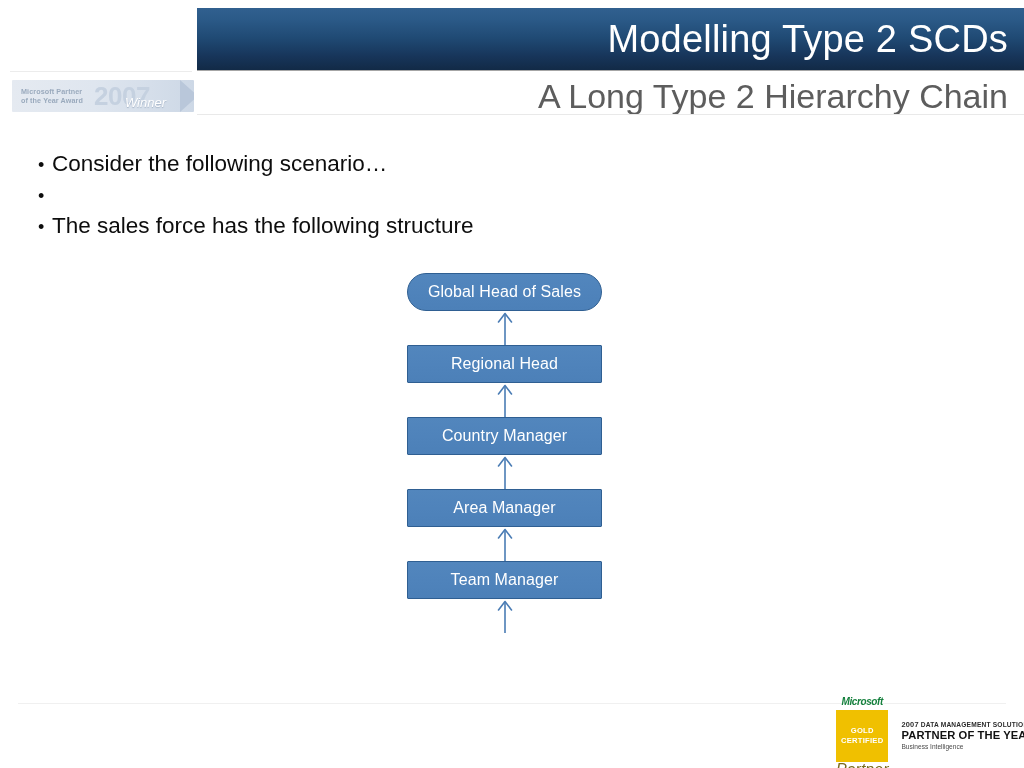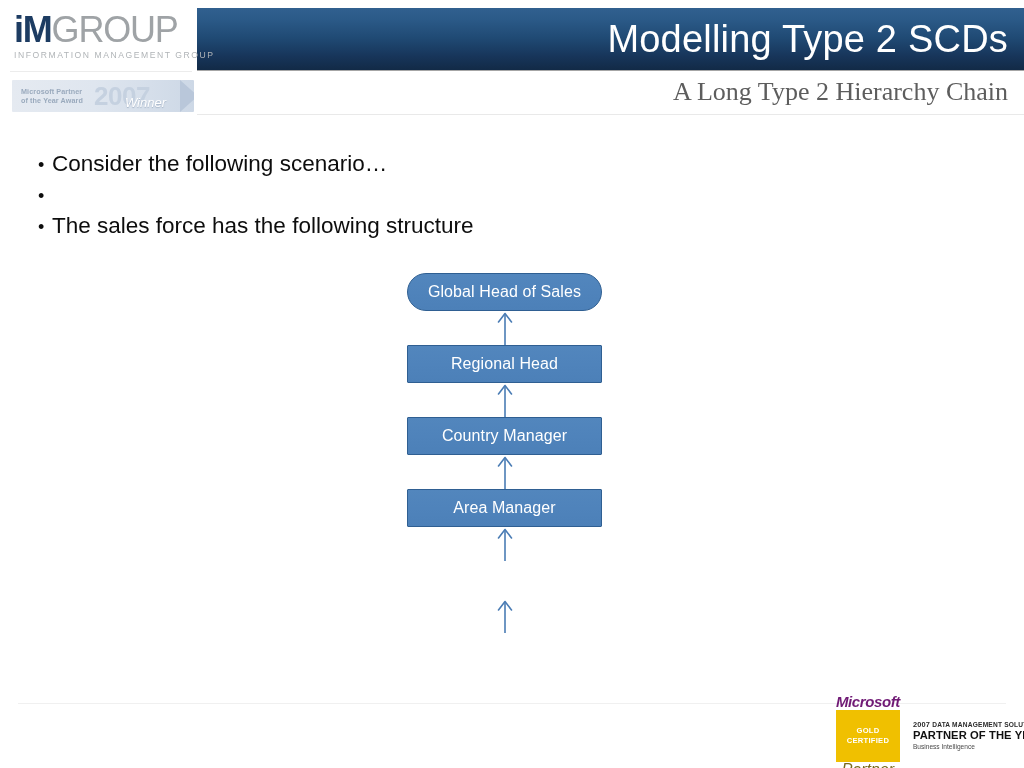--- a/index.html
+++ b/index.html
@@ -45,25 +45,24 @@
     font-weight: 400;
     letter-spacing: 0.2px;
     white-space: nowrap;
     line-height: 1;
   }
   #header-subtitle {
     position: absolute;
     right: 16px;
     top: 78px;
     color: #5d5d5d;
-    font-size: 26px;
+    font-size: 34px;
     font-weight: 400;
     white-space: nowrap;
     line-height: 1.1;
-    font-family: Liberation Serif, serif;
   }
   #header-rule {
     position: absolute;
     left: 197px;
     top: 114px;
     width: 827px;
     height: 1px;
     background: #e9e9e9;
   }
 
@@ -234,22 +233,22 @@
     height: 42px;
     display: flex;
     align-items: center;
   }
   #ms-block {
     width: 74px;
     text-align: center;
     padding-right: 6px;
   }
   #ms-name {
-    color: #701a75;
-    font-size: 15px;
+    color: #15803d;
+    font-size: 10px;
     font-weight: 700;
     font-style: italic;
     letter-spacing: -0.4px;
     line-height: 14px;
   }
   #ms-gold {
     margin-top: 1px;
     background: #f0c000;
     color: #ffffff;
     font-size: 7.6px;
@@ -302,24 +301,20 @@
 <body>
 
 <div id="slide">
 
   <div id="header-band">
     <div id="header-title">Modelling Type 2 SCDs</div>
   </div>
   <div id="header-subtitle">A Long Type 2 Hierarchy Chain</div>
   <div id="header-rule"></div>
 
-  <div id="logo-block">
-    <div id="logo-wordmark"><span class="im">iM</span><span class="group">GROUP</span></div>
-    <div id="logo-tagline">INFORMATION MANAGEMENT GROUP</div>
-  </div>
   <div id="logo-divider"></div>
 
   <div id="award-badge">
     <div id="award-year">2007</div>
     <div class="award-line1">Microsoft Partner</div>
     <div class="award-line2">of the Year Award</div>
     <div id="award-winner">Winner</div>
     <div id="award-chevron"></div>
   </div>
 
@@ -344,20 +339,23 @@
       </div>
     <div class="node-box" style="top:72px;">
         <span>Regional Head</span>
       </div>
     <div class="node-box" style="top:144px;">
         <span>Country Manager</span>
       </div>
     <div class="node-box" style="top:216px;">
         <span>Area Manager</span>
       </div>
+    <div class="node-box" style="top:288px;">
+        <span>Team Manager</span>
+      </div>
 
     <svg class="connector" style="top:38px;" viewBox="0 0 34 34">
         <path d="M17 34 L17 3" stroke="#4a7cb4" stroke-width="1.6" fill="none"></path>
         <path d="M10.5 11 L17 2.5 L23.5 11" stroke="#4a7cb4" stroke-width="1.6" fill="none" stroke-linecap="round" stroke-linejoin="round"></path>
       </svg>
     <svg class="connector" style="top:110px;" viewBox="0 0 34 34">
         <path d="M17 34 L17 3" stroke="#4a7cb4" stroke-width="1.6" fill="none"></path>
         <path d="M10.5 11 L17 2.5 L23.5 11" stroke="#4a7cb4" stroke-width="1.6" fill="none" stroke-linecap="round" stroke-linejoin="round"></path>
       </svg>
     <svg class="connector" style="top:182px;" viewBox="0 0 34 34">

